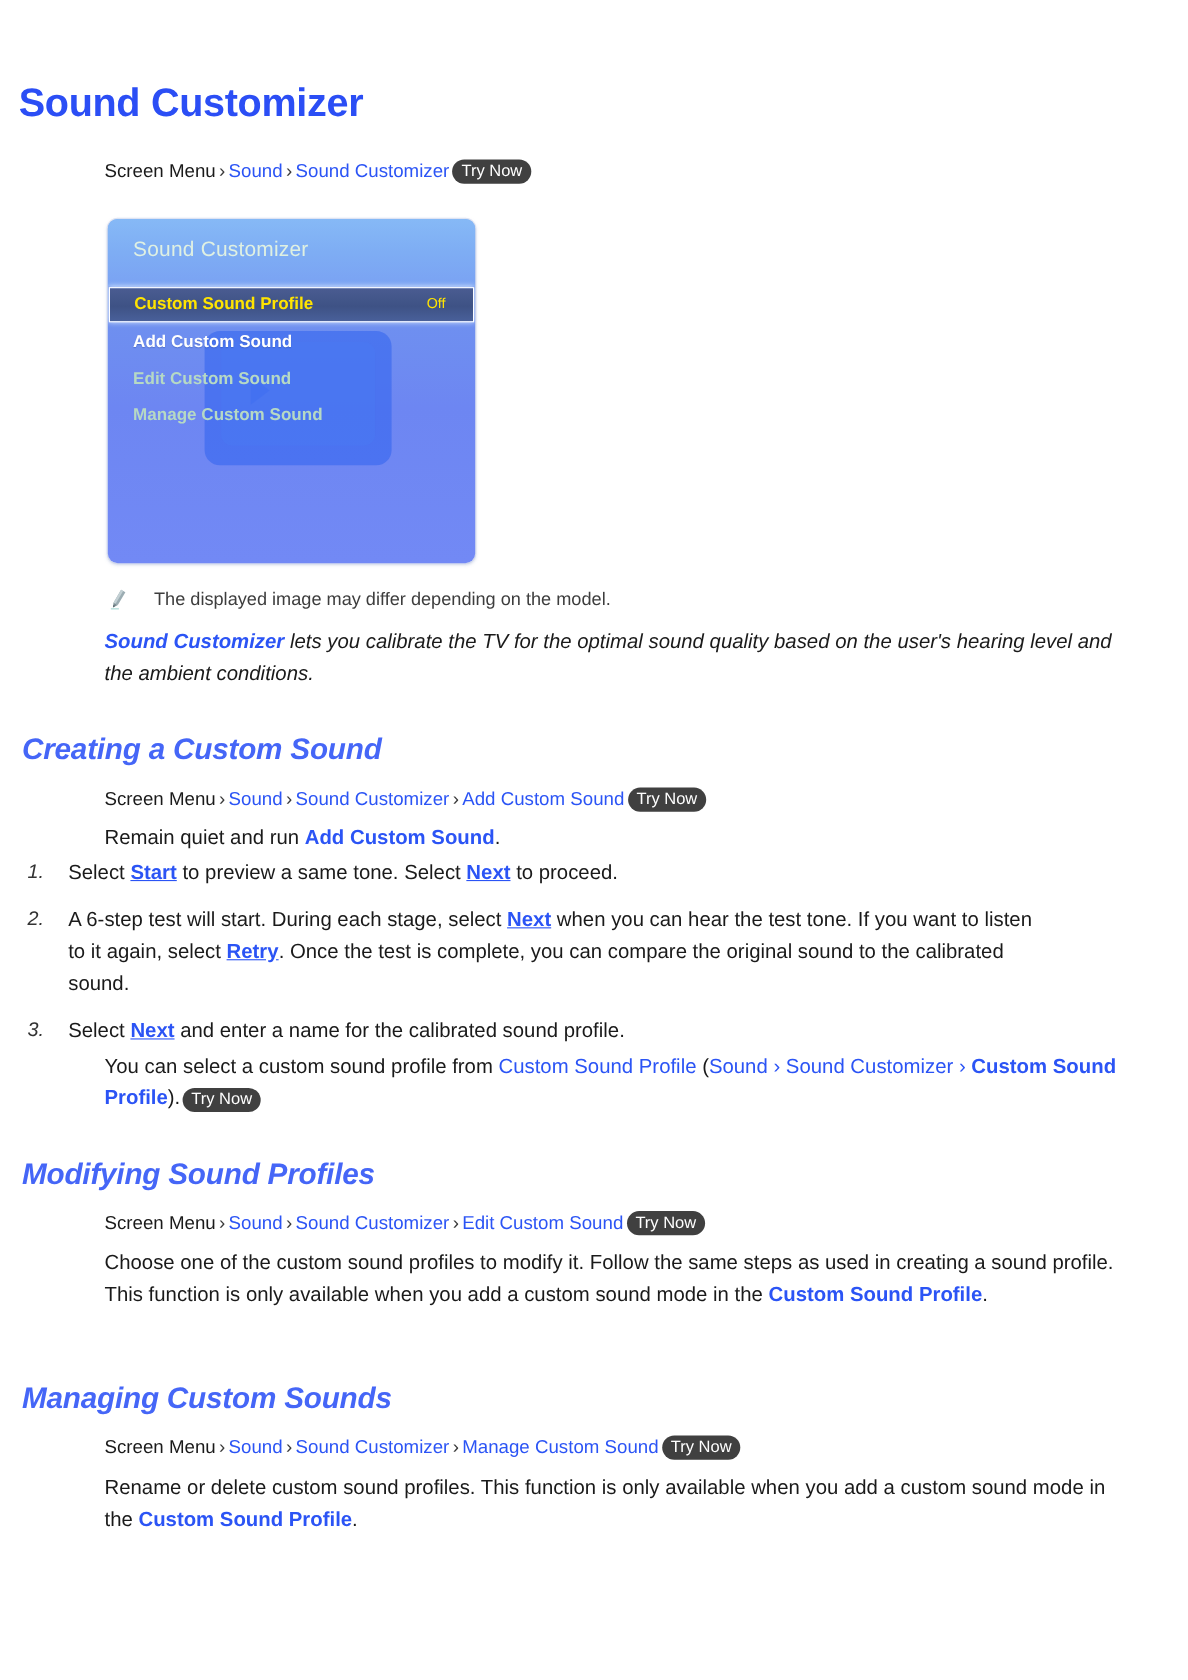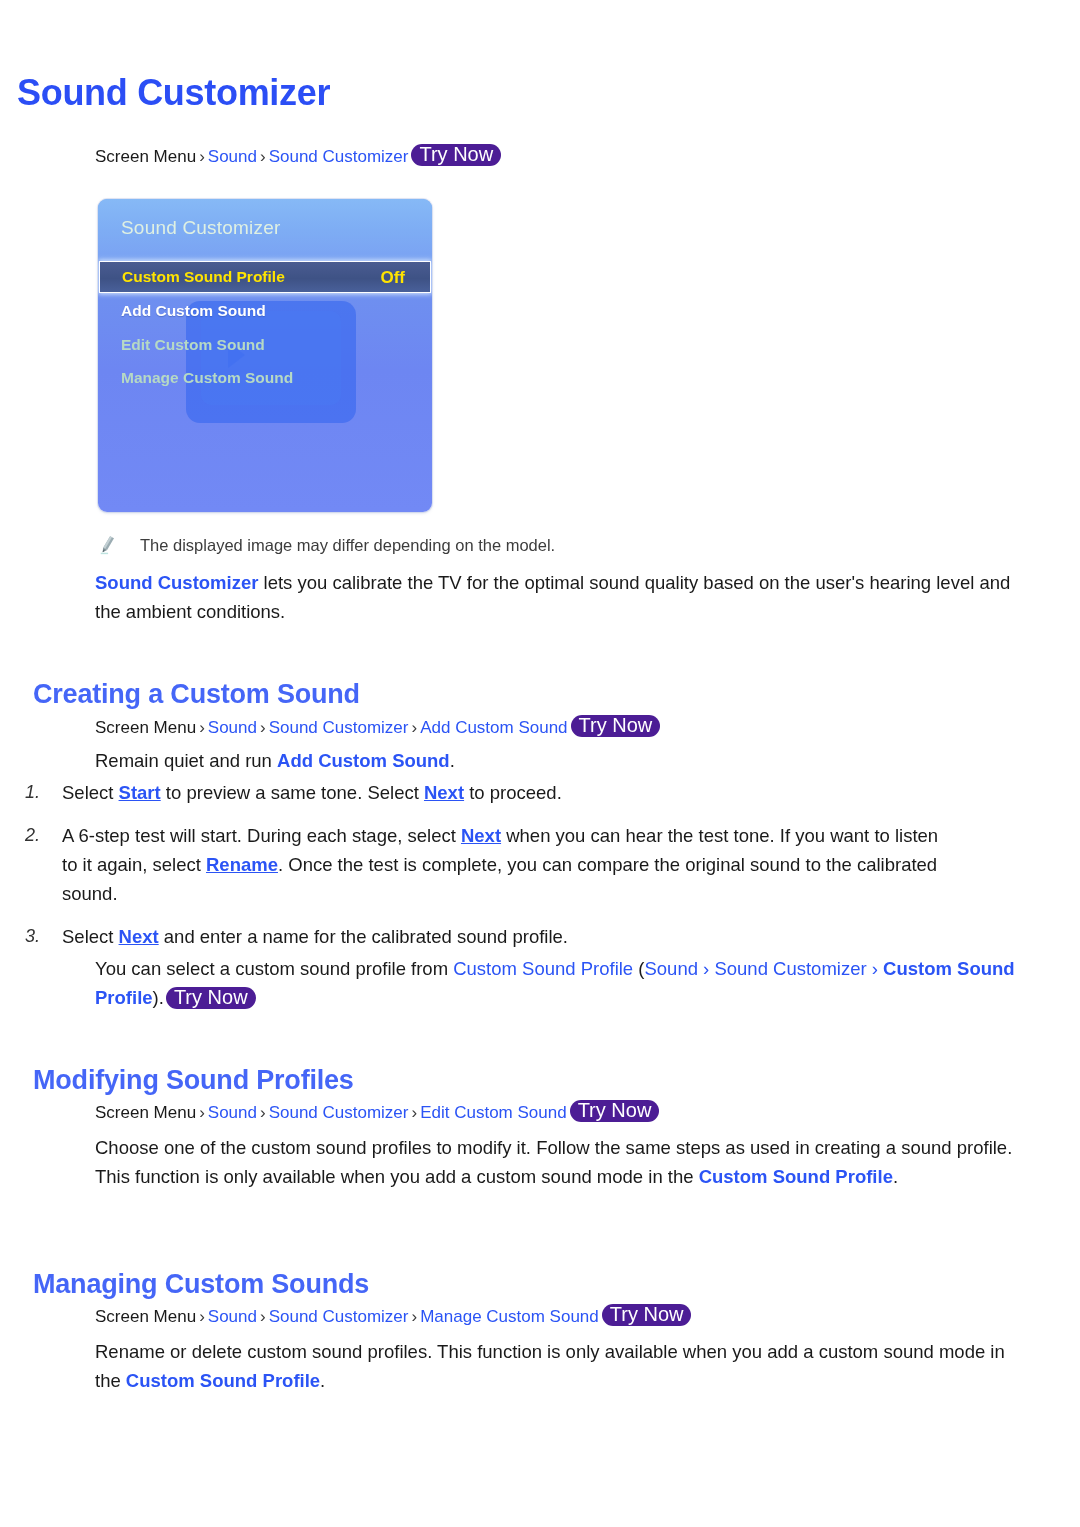--- a/index.html
+++ b/index.html
@@ -31,44 +31,45 @@
     letter-spacing: -0.3px;
     margin: 0;
     position: absolute;
     left: 0;
   }
   .h2 {
     font-size: 27px;
     font-weight: bold;
     color: #4566f7;
     letter-spacing: -0.2px;
-    margin: 16px;
-    position: absolute;
-    left: 0;
+    margin: 3px;
+    position: absolute;
+    left: 0;
+    font-style: italic;
   }
 
   
   .crumb {
     position: absolute;
     left: 0;
     font-size: 17px;
     color: #1a1a1a;
     white-space: nowrap;
     line-height: 24px;
   }
   .crumb .lnk { color: #2b54f5; }
   .crumb .sep { color: #3a3a3a; padding: 0 3px; }
 
   .trynow {
     display: inline-block;
-    background: #4c1d95;
+    background: #404040;
     color: #ffffff;
     border-radius: 11px;
     padding: 1px 8px 2px 8px;
-    font-size: 20px;
+    font-size: 15px;
     line-height: 19px;
     vertical-align: 1px;
     margin-left: 3px;
     white-space: nowrap;
   }
   .trynow.inlinepara {
     vertical-align: 0px;
     margin-left: 2px;
   }
 
@@ -204,22 +205,22 @@
     left: 22px;
     top: 6px;
     font-size: 15.5px;
     font-weight: bold;
     color: #ffe400;
   }
   .tv-row-hl .val {
     position: absolute;
     right: 25px;
     top: 6px;
-    font-size: 17px;
-    font-weight: bold;
+    font-size: 13px;
+    font-weight: normal;
     color: #ffe400;
   }
   .tv-row {
     position: absolute;
     left: 23px;
     font-size: 15.5px;
     font-weight: bold;
     color: #ffffff;
     text-shadow: 0 1px 1px rgba(40,70,150,0.4);
   }
@@ -264,42 +265,42 @@
         <polygon points="14.5,2.6 18.4,5.6 9.2,17.2 5.3,14.2" fill="#9bacb2"></polygon>
         <polygon points="14.5,2.6 16.4,4.1 7.2,15.7 5.3,14.2" fill="#c3d0d4"></polygon>
         <polygon points="5.3,14.2 9.2,17.2 4.0,19.0" fill="#7f9096"></polygon>
         <polygon points="4.0,19.0 5.0,16.4 6.6,17.7" fill="#55656b"></polygon>
       </g>
       <rect x="3" y="20.4" width="8" height="1.6" fill="#bfe3e0"></rect>
     </svg>
     <span class="notetext">The displayed image may differ depending on the model.</span>
   </div>
 
-  <div class="para" style="left:78px; top:568px;">
+  <div class="para" style="left:78px; top:568px;font-style:italic;">
     <span class="lnkb">Sound Customizer</span><span> lets you calibrate the TV for the optimal sound quality based on the user's hearing level and the ambient conditions.</span>
   </div>
 
   <h2 class="h2" style="top:663px;">Creating a Custom Sound</h2>
 
   <div class="crumb" style="left:78px; top:715px;">
     <span>Screen Menu</span><span class="sep">›</span><span class="lnk">Sound</span><span class="sep">›</span><span class="lnk">Sound Customizer</span><span class="sep">›</span><span class="lnk">Add Custom Sound</span><span class="trynow">Try Now</span>
   </div>
 
   <div class="para" style="left:78px; top:746px;">
     <span>Remain quiet and run </span><span class="lnkb">Add Custom Sound</span><span>.</span>
   </div>
 
   <div class="olist" style="top:778px;">
     <div class="li">
       <span class="num">1.</span>
       <span><span>Select </span><span class="lnk">Start</span><span> to preview a same tone. Select </span><span class="lnk">Next</span><span> to proceed.</span></span>
     </div>
     <div class="li">
       <span class="num">2.</span>
-      <span><span>A 6-step test will start. During each stage, select </span><span class="lnk">Next</span><span> when you can hear the test tone. If you want to listen to it again, select </span><span class="lnk">Rename</span><span>. Once the test is complete, you can compare the original sound to the calibrated sound.</span></span>
+      <span><span>A 6-step test will start. During each stage, select </span><span class="lnk">Next</span><span> when you can hear the test tone. If you want to listen to it again, select </span><span class="lnk">Retry</span><span>. Once the test is complete, you can compare the original sound to the calibrated sound.</span></span>
     </div>
     <div class="li">
       <span class="num">3.</span>
       <span><span>Select </span><span class="lnk">Next</span><span> and enter a name for the calibrated sound profile.</span></span>
     </div>
   </div>
 
   <div class="para" style="left:78px; top:954px;">
     <span>You can select a custom sound profile from </span><span class="lnk">Custom Sound Profile</span><span> (</span><span class="lnk">Sound</span><span class="sep"> › </span><span class="lnk">Sound Customizer</span><span class="sep"> › </span><span class="lnkb">Custom Sound Profile</span><span>).</span><span class="trynow inlinepara">Try Now</span>
   </div>

